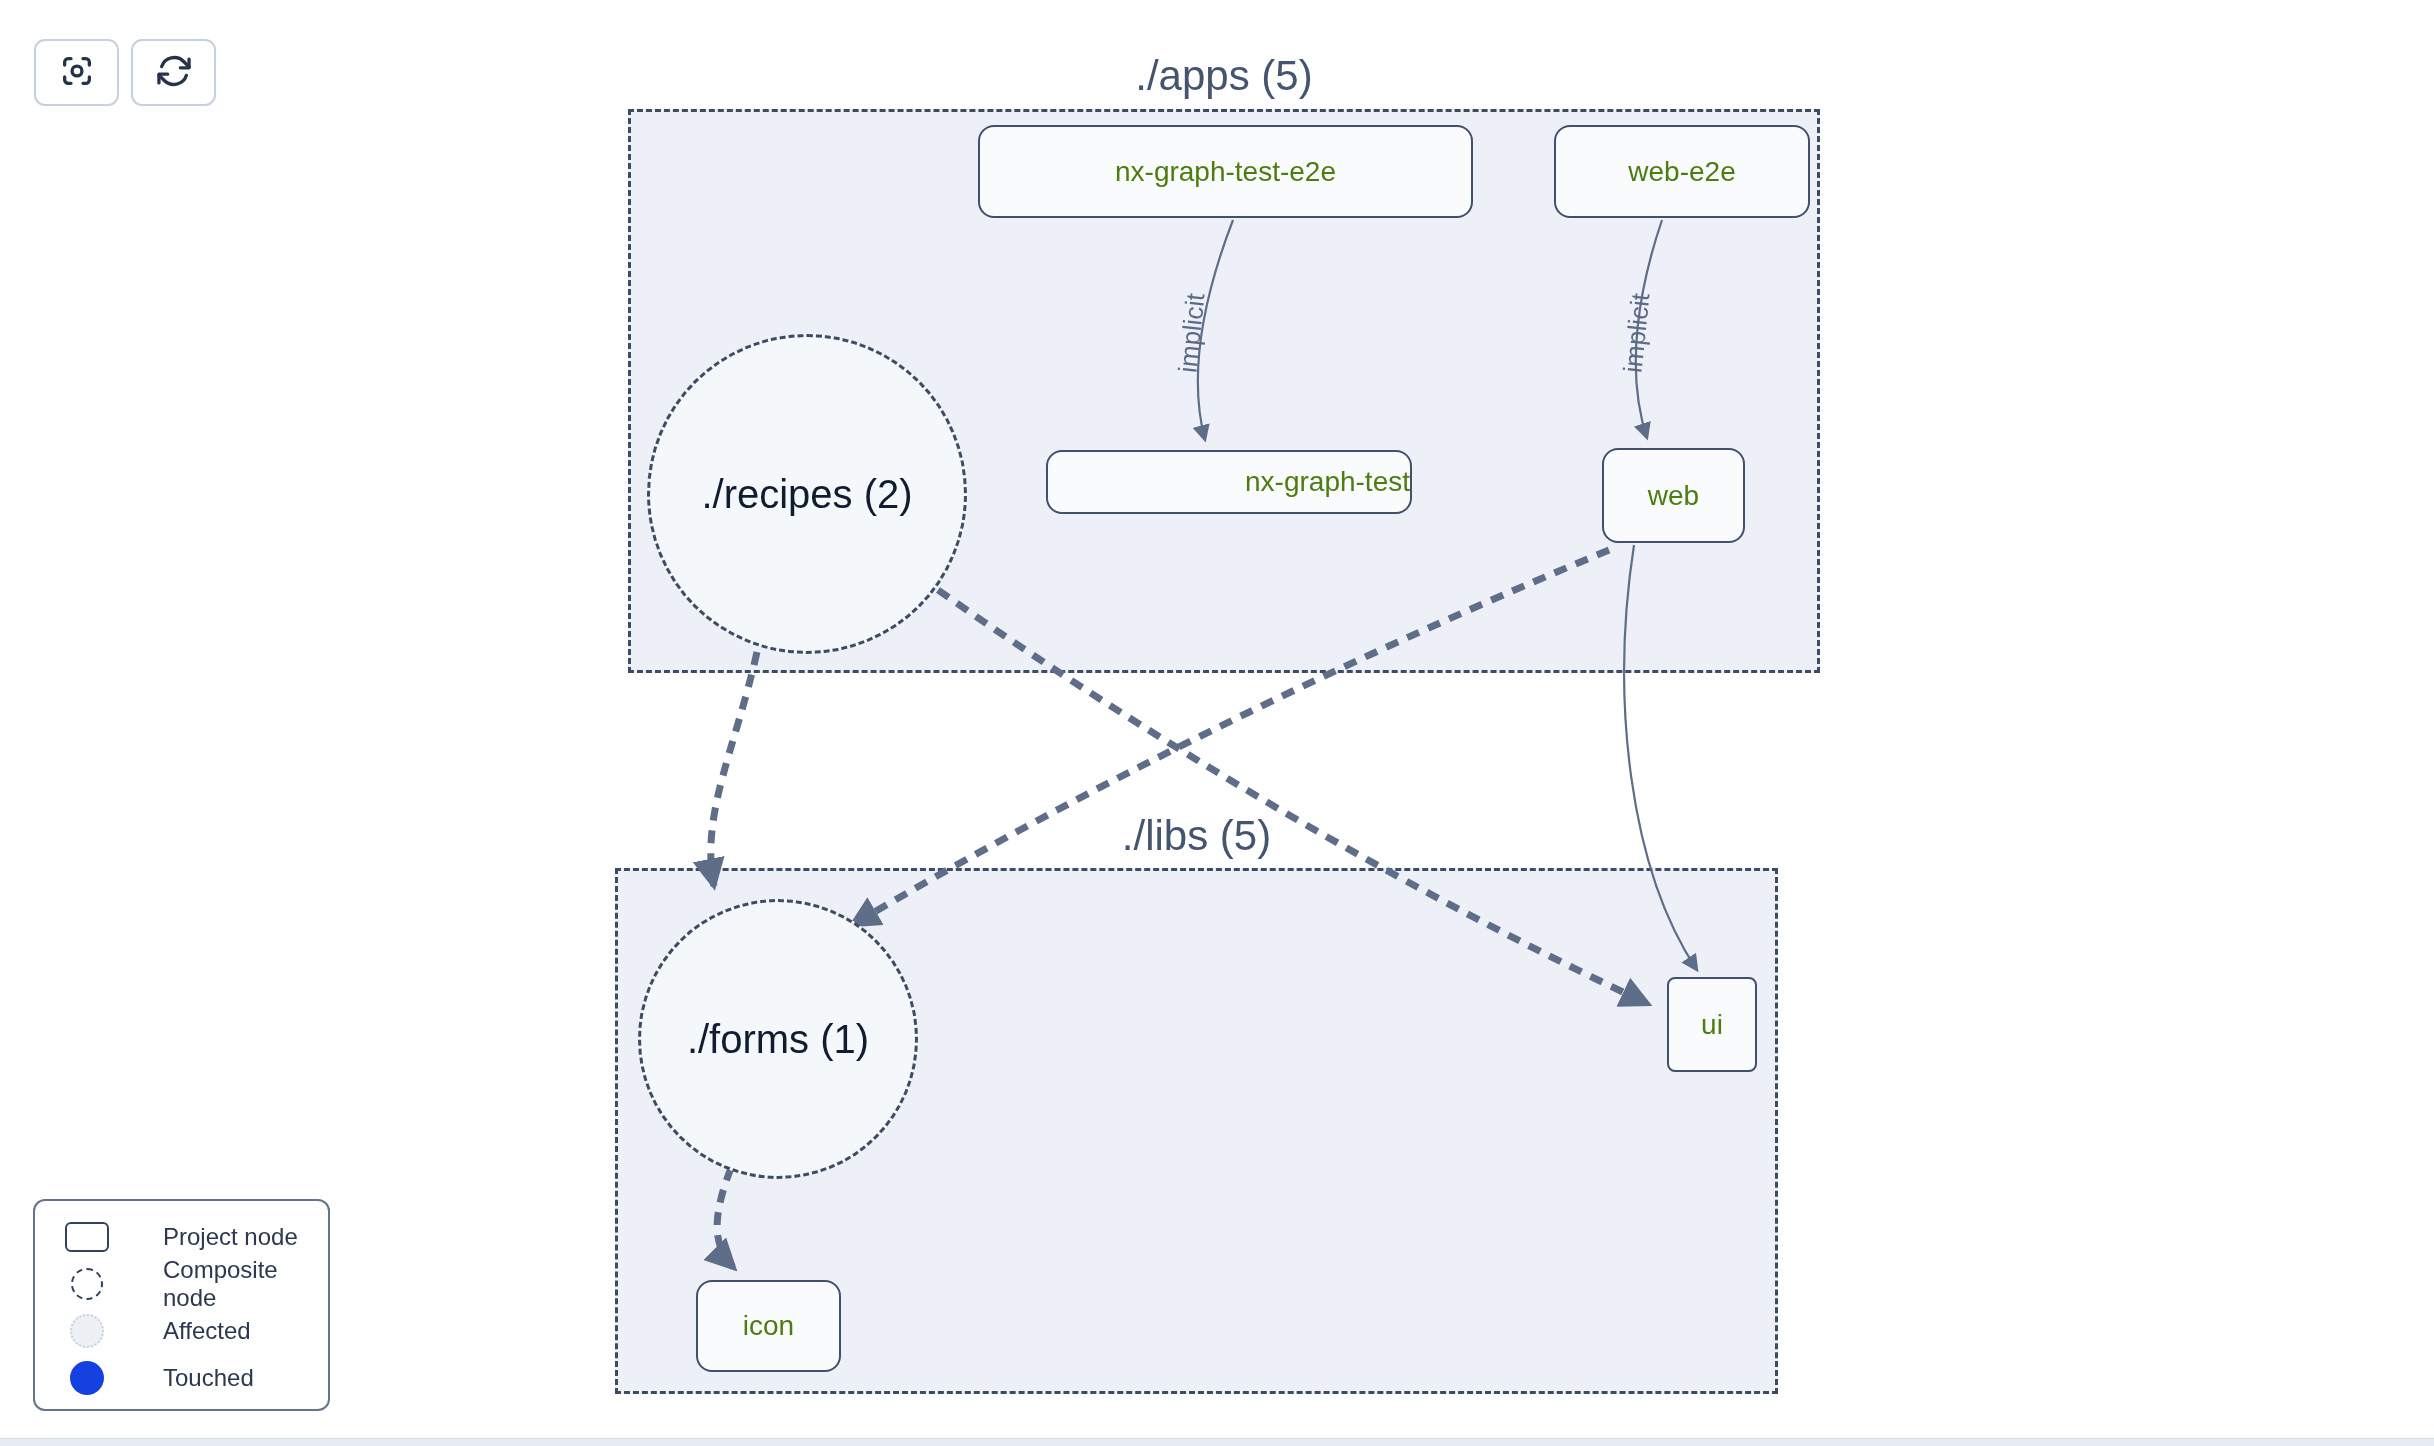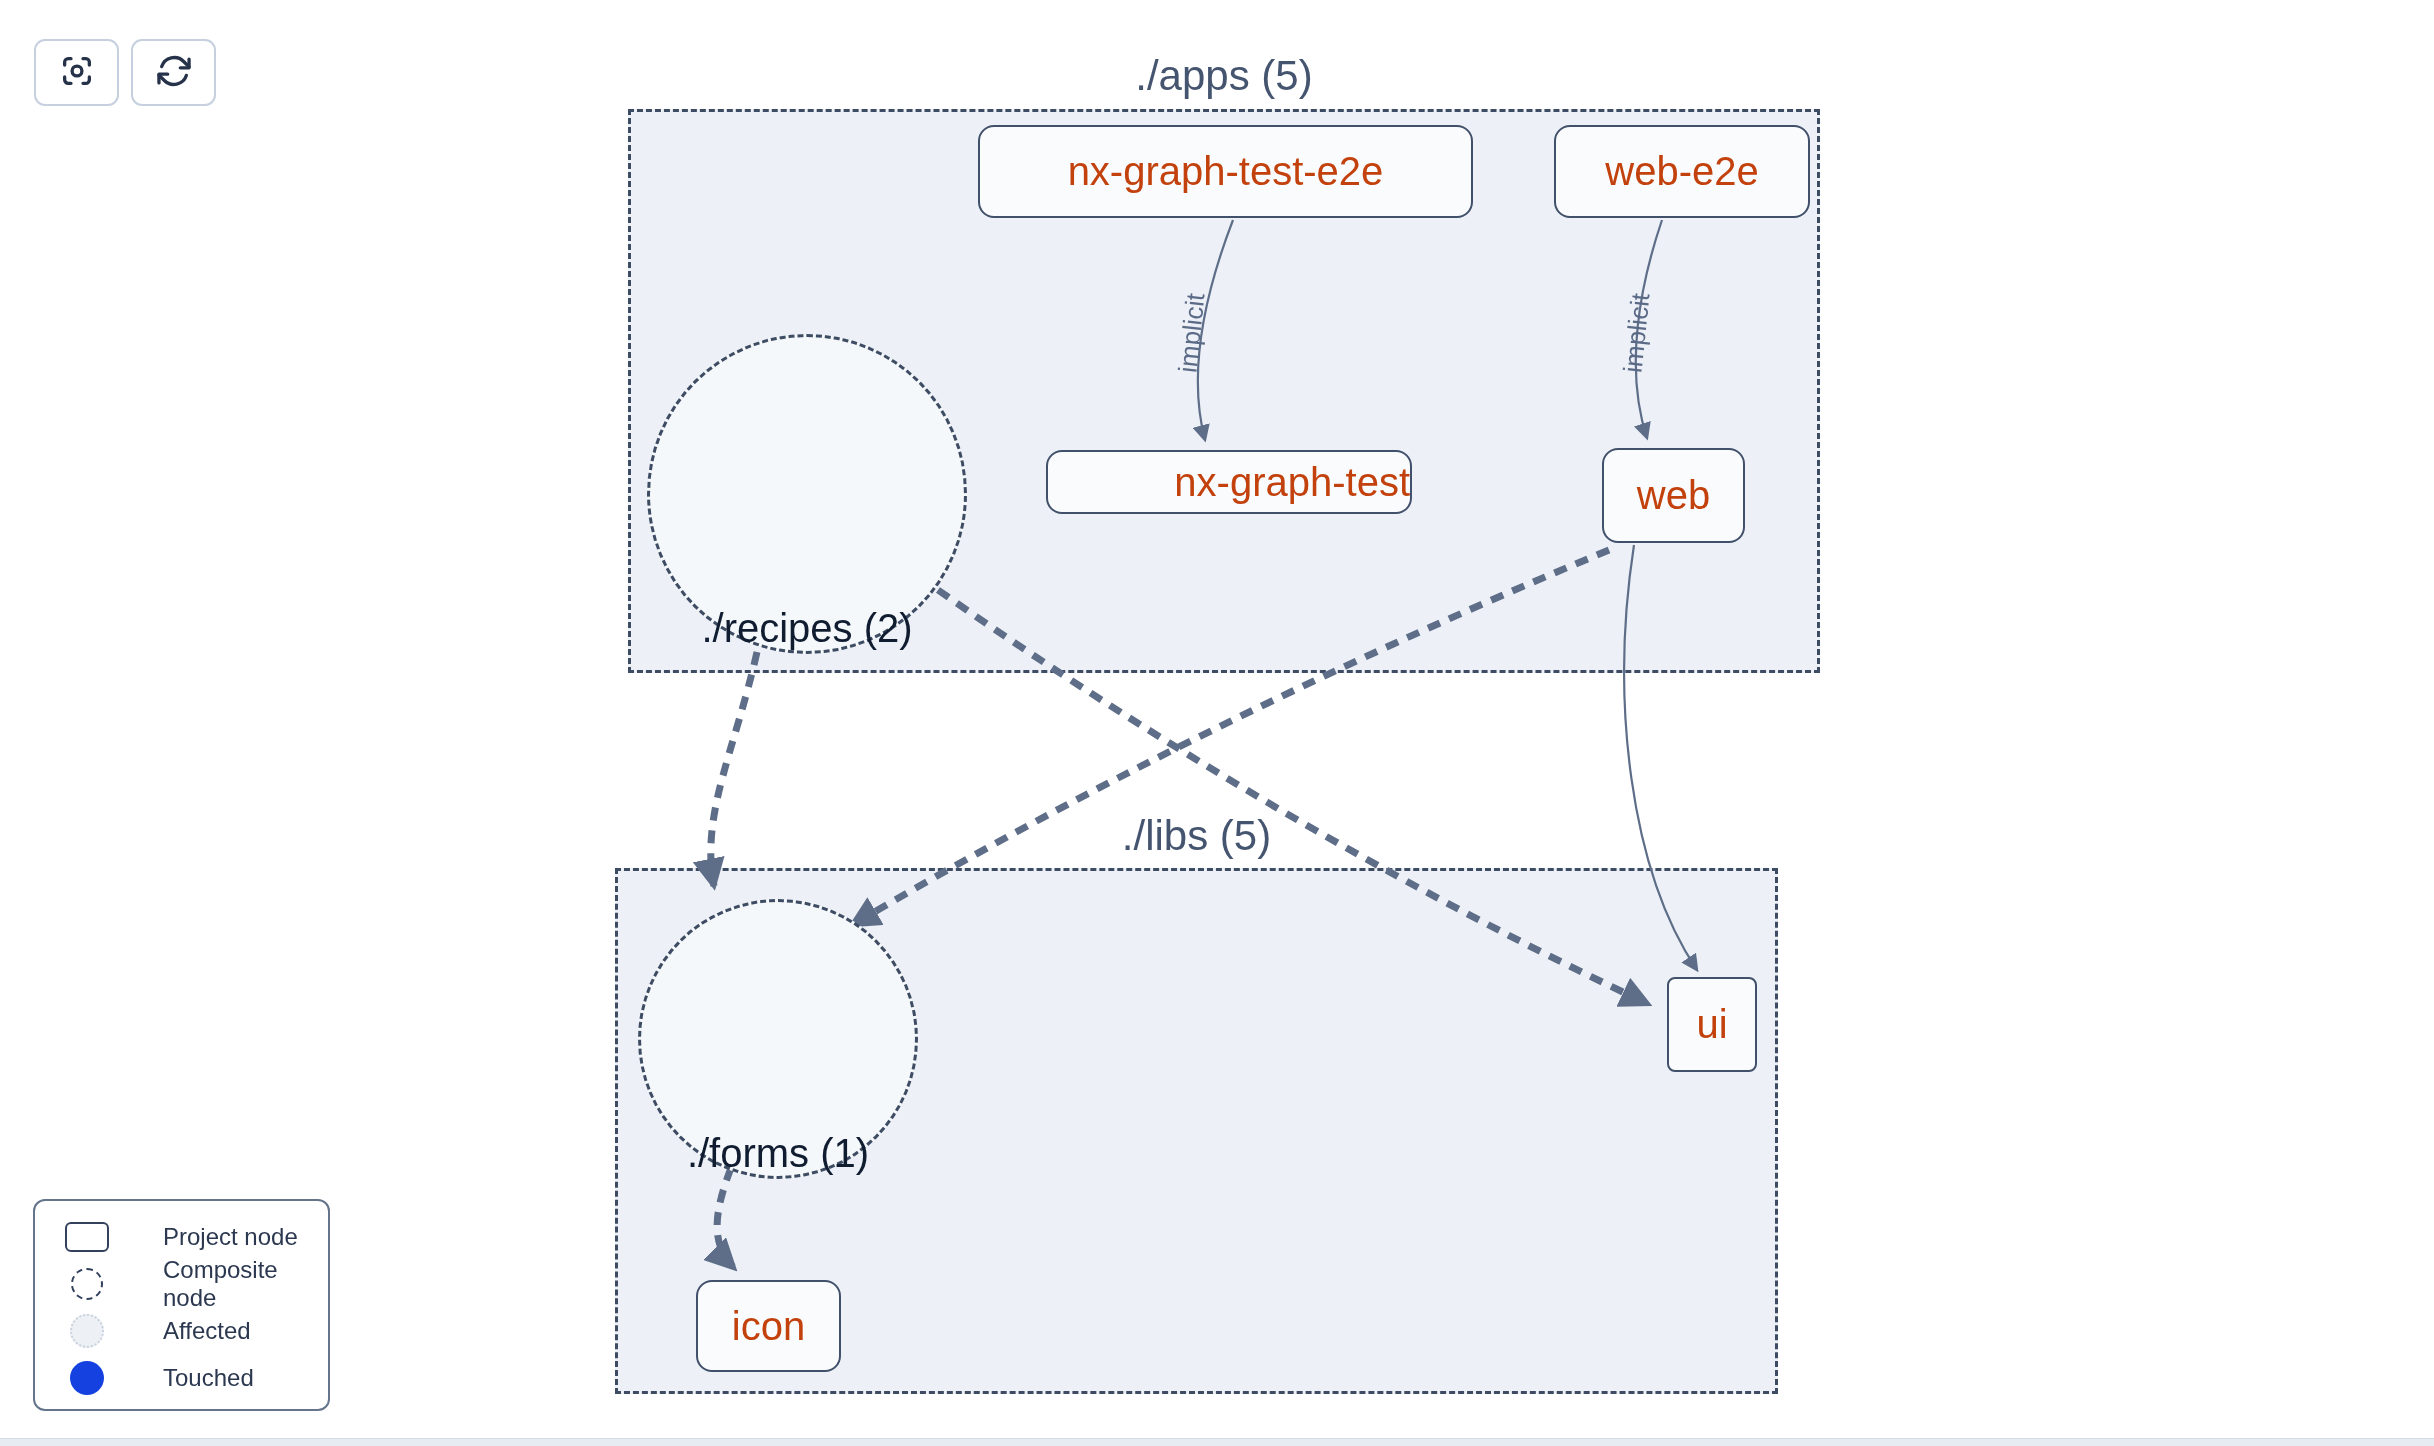--- a/index.html
+++ b/index.html
@@ -40,25 +40,25 @@
   .edge-thick{stroke:#5e6d88;stroke-width:7;fill:none;stroke-dasharray:13 10;}
   .edge-label{
     position:absolute;font-size:26px;color:#5b6b87;z-index:2;white-space:nowrap;
     transform:translate(-50%,-50%) rotate(-84deg);
   }
 
   
   .node{
     position:absolute;display:flex;align-items:center;justify-content:center;
     background:#fafbfd;border:2px solid #42516b;border-radius:16px;
-    font-size:40px;color:#c2410c;z-index:2;box-sizing:border-box;cursor:pointer;
+    font-size:28px;color:#4d7c0f;z-index:2;box-sizing:border-box;cursor:pointer;
     white-space:nowrap;
   }
   .composite{
-    position:absolute;display:flex;align-items:flex-end;justify-content:center;
+    position:absolute;display:flex;align-items:center;justify-content:center;
     background:#f5f8fb;border:3px dashed #3e4c63;border-radius:50%;
     font-size:40px;color:#101d31;z-index:2;box-sizing:border-box;cursor:pointer;
     white-space:nowrap;
   }
   #node-nx-graph-test-e2e{left:978px;top:125px;width:495px;height:93px;}
   #node-web-e2e{left:1554px;top:125px;width:256px;height:93px;}
   #node-nx-graph-test{left:1046px;top:450px;width:366px;height:64px;justify-content:flex-end;}
   #node-web{left:1602px;top:448px;width:143px;height:95px;}
   #node-ui{left:1667px;top:977px;width:90px;height:95px;border-radius:8px;}
   #node-icon{left:696px;top:1280px;width:145px;height:92px;}

